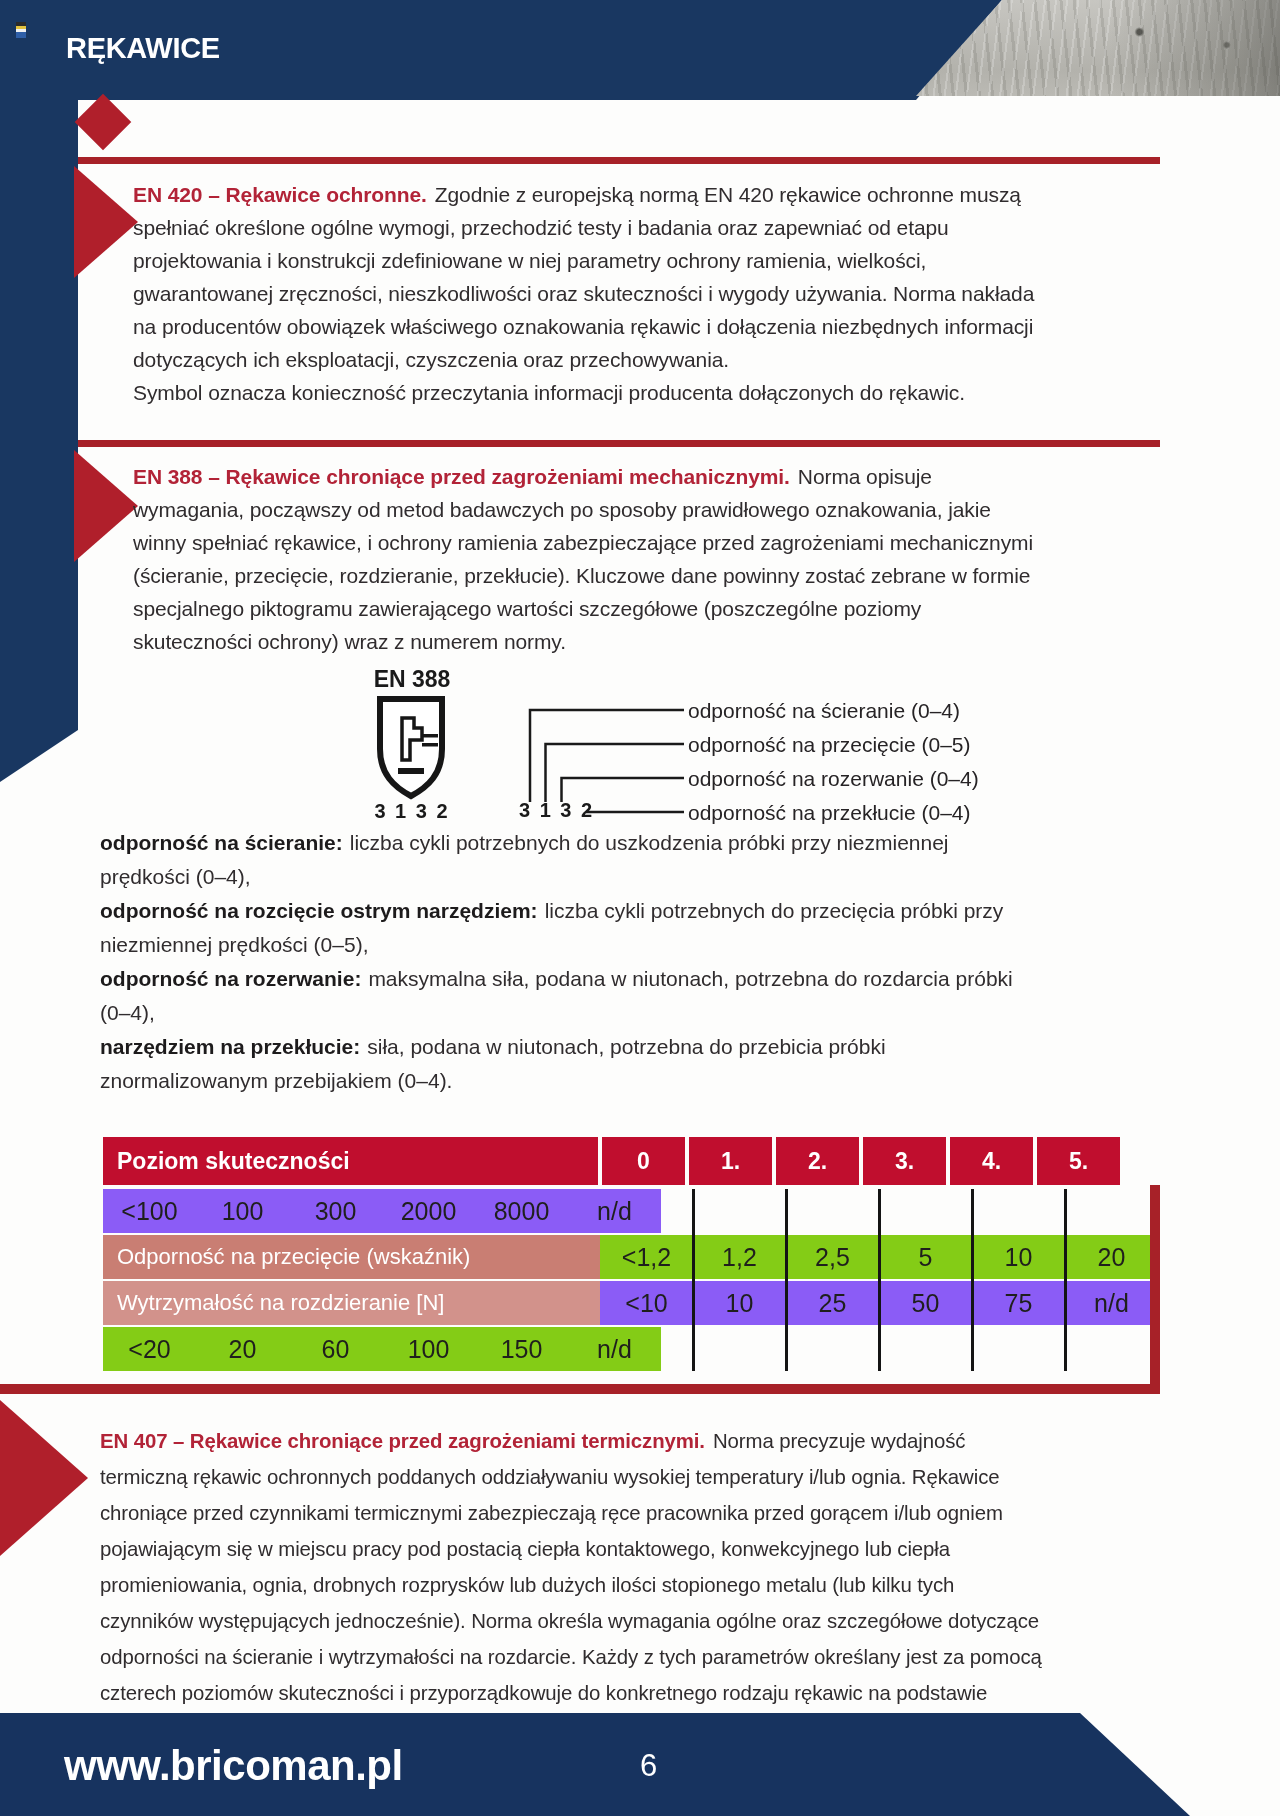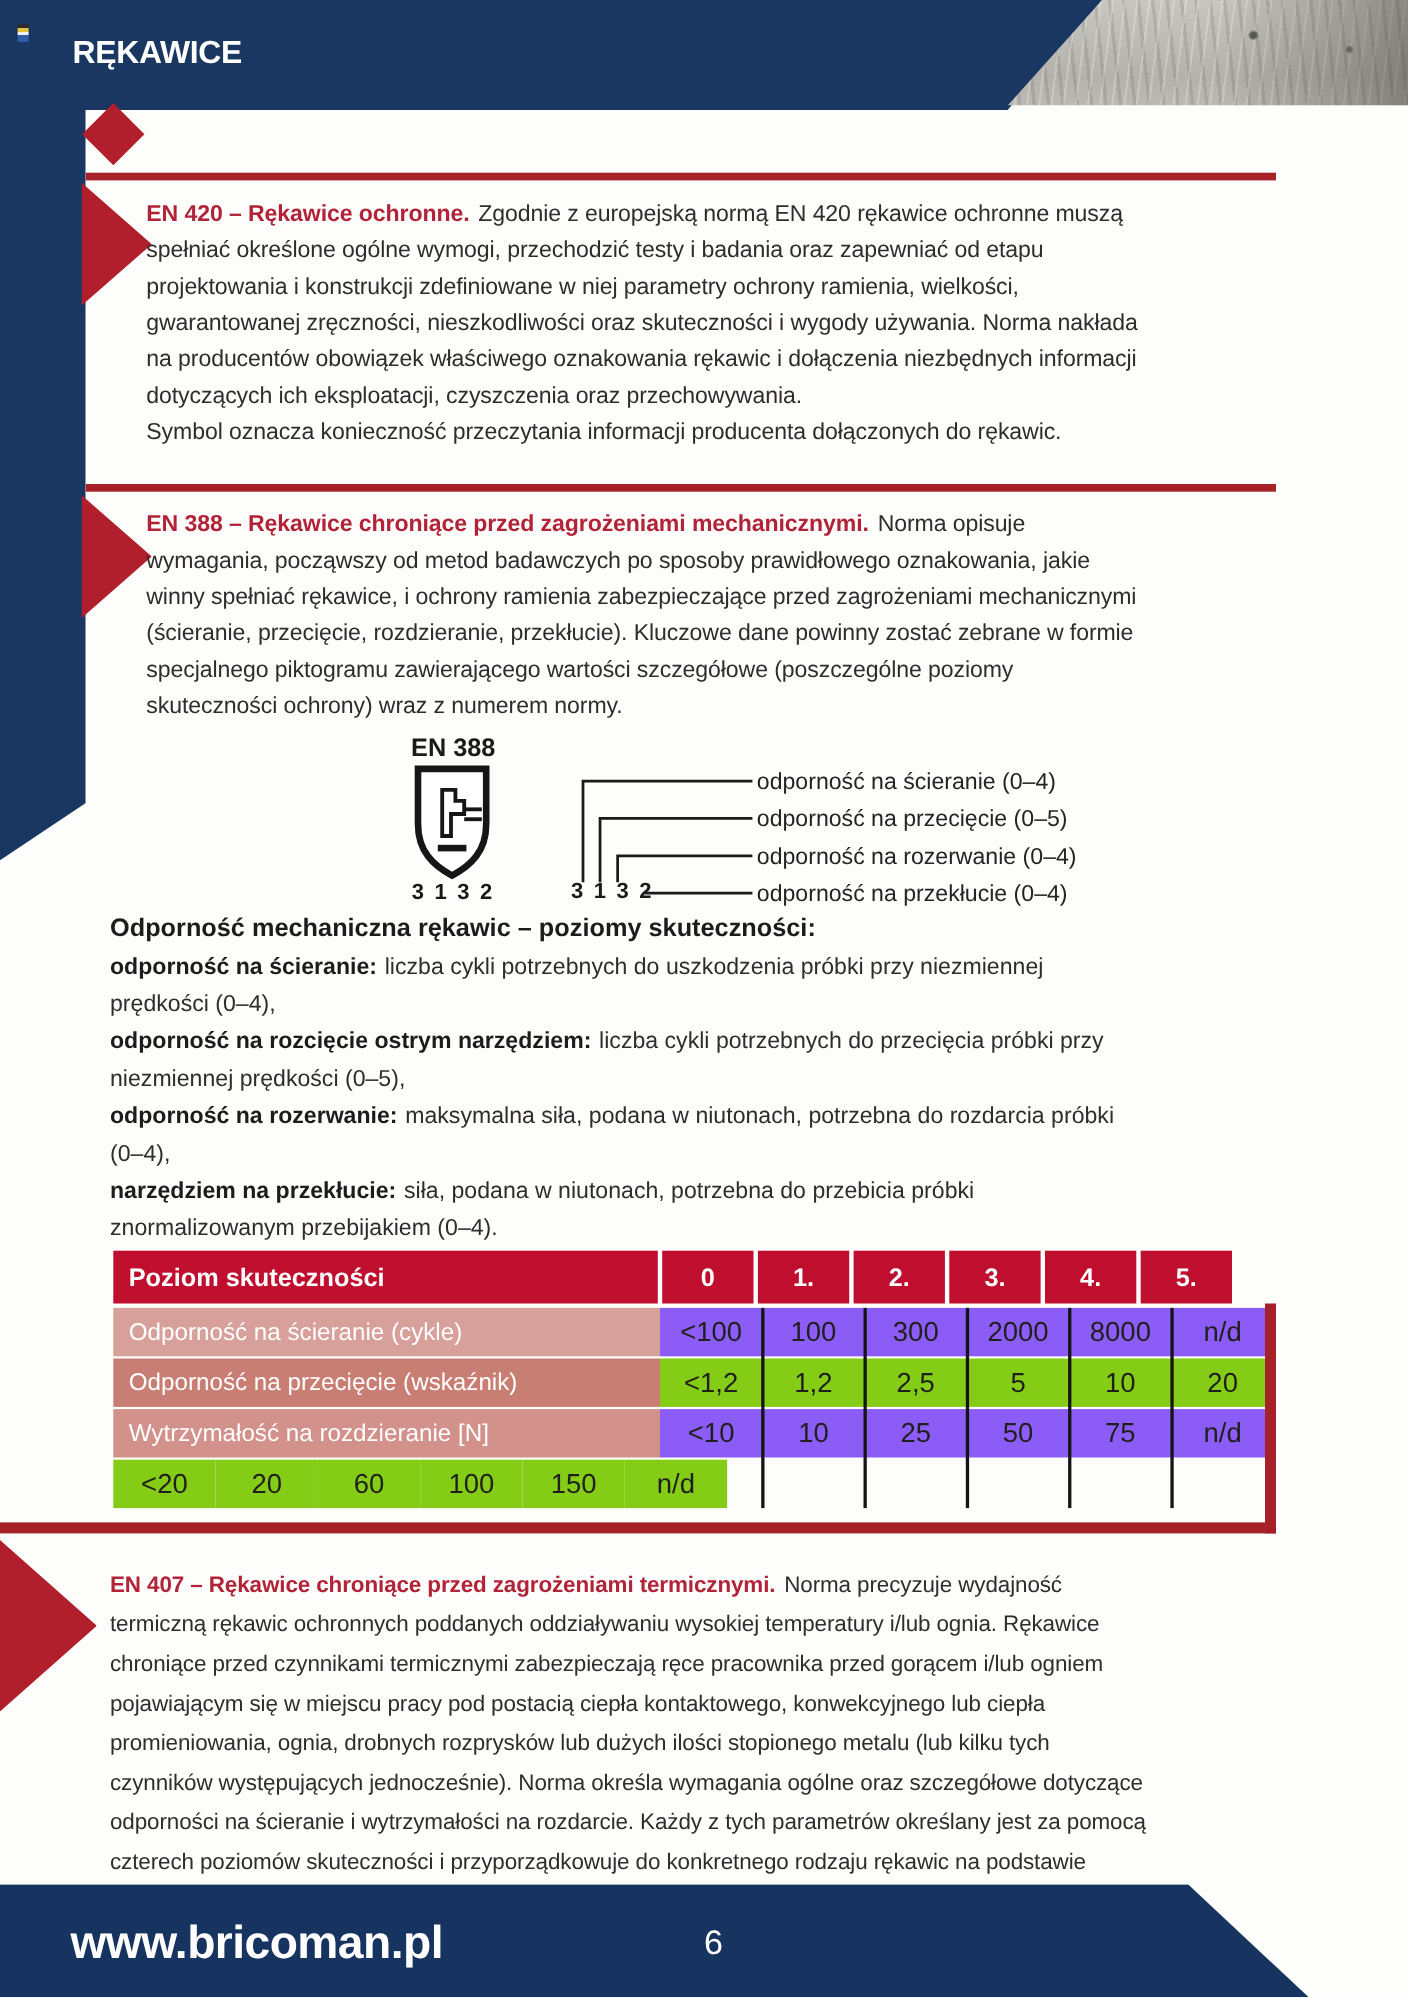--- a/index.html
+++ b/index.html
@@ -131,39 +131,37 @@
       <line x1="66" y1="112" x2="164" y2="112"></line>
     </g>
   </svg>
   <div class="legend-digits">3 1 3 2</div>
   <div class="legend-item li0">odporność na ścieranie (0–4)</div>
   <div class="legend-item li1">odporność na przecięcie (0–5)</div>
   <div class="legend-item li2">odporność na rozerwanie (0–4)</div>
   <div class="legend-item li3">odporność na przekłucie (0–4)</div>
 
   <div class="mech">
-    <h2>Odporność mechaniczna rękawic – poziomy skuteczności:</h2>
     <p><span class="term">odporność na ścieranie:</span><span>liczba cykli potrzebnych do uszkodzenia próbki przy niezmiennej prędkości (0–4),</span></p>
     <p><span class="term">odporność na rozcięcie ostrym narzędziem:</span><span>liczba cykli potrzebnych do przecięcia próbki przy niezmiennej prędkości (0–5),</span></p>
     <p><span class="term">odporność na rozerwanie:</span><span>maksymalna siła, podana w niutonach, potrzebna do rozdarcia próbki (0–4),</span></p>
     <p><span class="term">narzędziem na przekłucie:</span><span>siła, podana w niutonach, potrzebna do przebicia próbki znormalizowanym przebijakiem (0–4).</span></p>
   </div>
 
   <div class="t-head">
     <div class="th thl">Poziom skuteczności</div>
     <div class="th">0</div>
     <div class="th">1.</div>
     <div class="th">2.</div>
     <div class="th">3.</div>
     <div class="th">4.</div>
     <div class="th">5.</div>
   </div>
 
   <div class="trow r0">
-    <div class="tl lbg0">Odporność na ścieranie (cykle)</div>
     <div class="tv vbg-w">
       <div class="td">&lt;100</div>
       <div class="td">100</div>
       <div class="td">300</div>
       <div class="td">2000</div>
       <div class="td">8000</div>
       <div class="td">n/d</div>
     </div>
   </div>
   <div class="trow r1">

